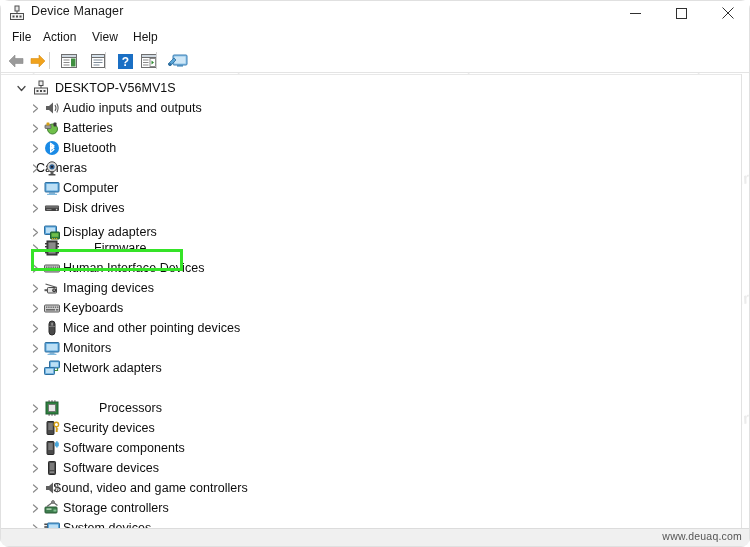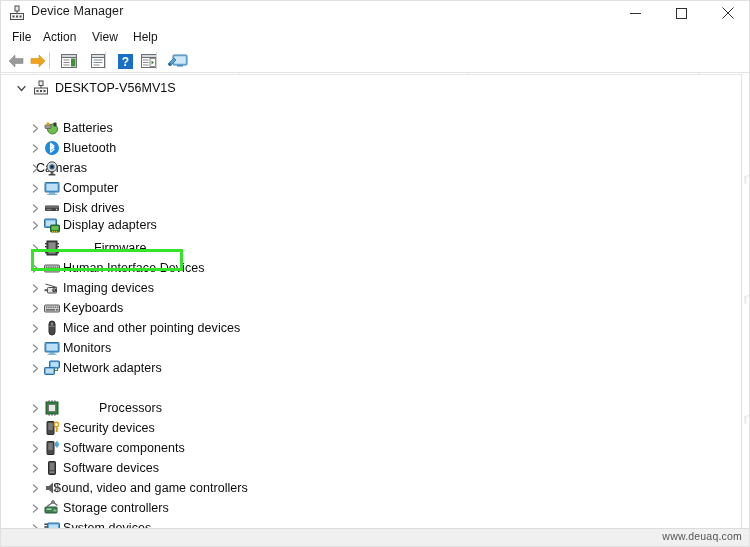--- a/index.html
+++ b/index.html
@@ -15,20 +15,21 @@
     -webkit-font-smoothing: antialiased;
   }
 
   #app {
     position: relative;
     width: 750px;
     height: 547px;
     background: #ffffff;
     box-sizing: border-box;
     overflow: hidden;
+    border-radius: 9px;
   }
 
   
   #watermarks {
     position: absolute;
     inset: 0;
     pointer-events: none;
     z-index: 5;
     overflow: hidden;
   }
@@ -353,20 +354,35 @@
           <rect x="7.5" y="5.5" width="1" height="2.5" fill="#4c4c4c"></rect>
           <rect x="1.5" y="8" width="13" height="6" fill="#f4f4f4" stroke="#4c4c4c" stroke-width="1"></rect>
           <rect x="3.5" y="10" width="2" height="2" fill="#4c4c4c"></rect>
           <rect x="7" y="10" width="2" height="2" fill="#4c4c4c"></rect>
           <rect x="10.5" y="10" width="2" height="2" fill="#4c4c4c"></rect>
         </svg>
       </span>
       <span class="label" style="margin-left:54px">DESKTOP-V56MV1S</span>
     </div>
 
+    <div class="row" style="top:24px">
+      <span class="chev" style="left:26px">
+        <svg width="9" height="9" viewBox="0 0 9 9">
+            <path d="M2.5 1 L6.5 4.5 L2.5 8" fill="none" stroke="#8a8a8a" stroke-width="1.2" stroke-linecap="round" stroke-linejoin="round"></path>
+          </svg>
+      </span>
+      <span class="devicon" style="left:43px">
+        <svg width="16" height="16" viewBox="0 0 16 16">
+          <path d="M2 6 L5 6 L9 2.5 L9 13.5 L5 10 L2 10 Z" fill="#5f5f5f"></path>
+          <path d="M11 5 Q13 8 11 11" fill="none" stroke="#5f5f5f" stroke-width="1.1"></path>
+          <path d="M12.8 3.5 Q15.4 8 12.8 12.5" fill="none" stroke="#5f5f5f" stroke-width="1.1"></path>
+        </svg>
+      </span>
+      <span class="label" style="margin-left:62px">Audio inputs and outputs</span>
+    </div>
 
     <div class="row" style="top:44px">
       <span class="chev" style="left:26px">
         <svg width="9" height="9" viewBox="0 0 9 9">
             <path d="M2.5 1 L6.5 4.5 L2.5 8" fill="none" stroke="#8a8a8a" stroke-width="1.2" stroke-linecap="round" stroke-linejoin="round"></path>
           </svg>
       </span>
       <span class="devicon" style="left:43px">
         <svg width="16" height="16" viewBox="0 0 16 16">
           <circle cx="8.5" cy="9" r="5" fill="#6fbf4a" stroke="#3f7f2f" stroke-width="1"></circle>
@@ -439,21 +455,21 @@
         <svg width="16" height="16" viewBox="0 0 16 16">
           <rect x="1" y="5.5" width="14" height="5.5" rx="1" fill="#3f3f3f"></rect>
           <rect x="1.5" y="6" width="13" height="2.2" fill="#6a6a6a"></rect>
           <circle cx="12.6" cy="9.6" r="0.8" fill="#d0d0d0"></circle>
           <rect x="2.5" y="9.2" width="5" height="0.9" fill="#9a9a9a"></rect>
         </svg>
       </span>
       <span class="label" style="margin-left:62px">Disk drives</span>
     </div>
 
-    <div class="row" style="top:141px">
+    <div class="row" style="top:148px">
       <span class="chev" style="left:26px">
         <svg width="9" height="9" viewBox="0 0 9 9">
             <path d="M2.5 1 L6.5 4.5 L2.5 8" fill="none" stroke="#8a8a8a" stroke-width="1.2" stroke-linecap="round" stroke-linejoin="round"></path>
           </svg>
       </span>
       <span class="devicon" style="left:43px">
         <svg width="16" height="16" viewBox="0 0 16 16">
           <rect x="0.5" y="2" width="12" height="8.5" rx="0.8" fill="#5aa6dc" stroke="#2f6f9f" stroke-width="1"></rect>
           <rect x="2" y="3.5" width="9" height="5.5" fill="#bcdff5"></rect>
           <rect x="6.5" y="8" width="9" height="7" rx="0.8" fill="#2f7f3f" stroke="#1f5f2f" stroke-width="1"></rect>

